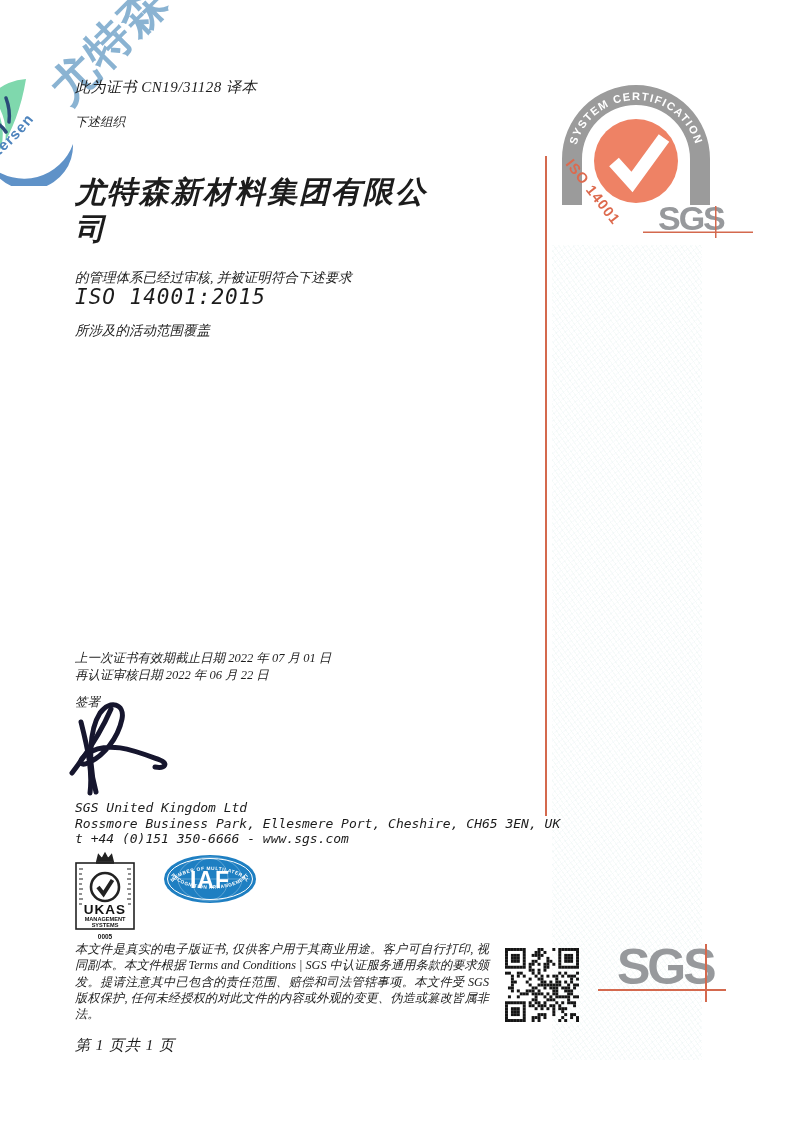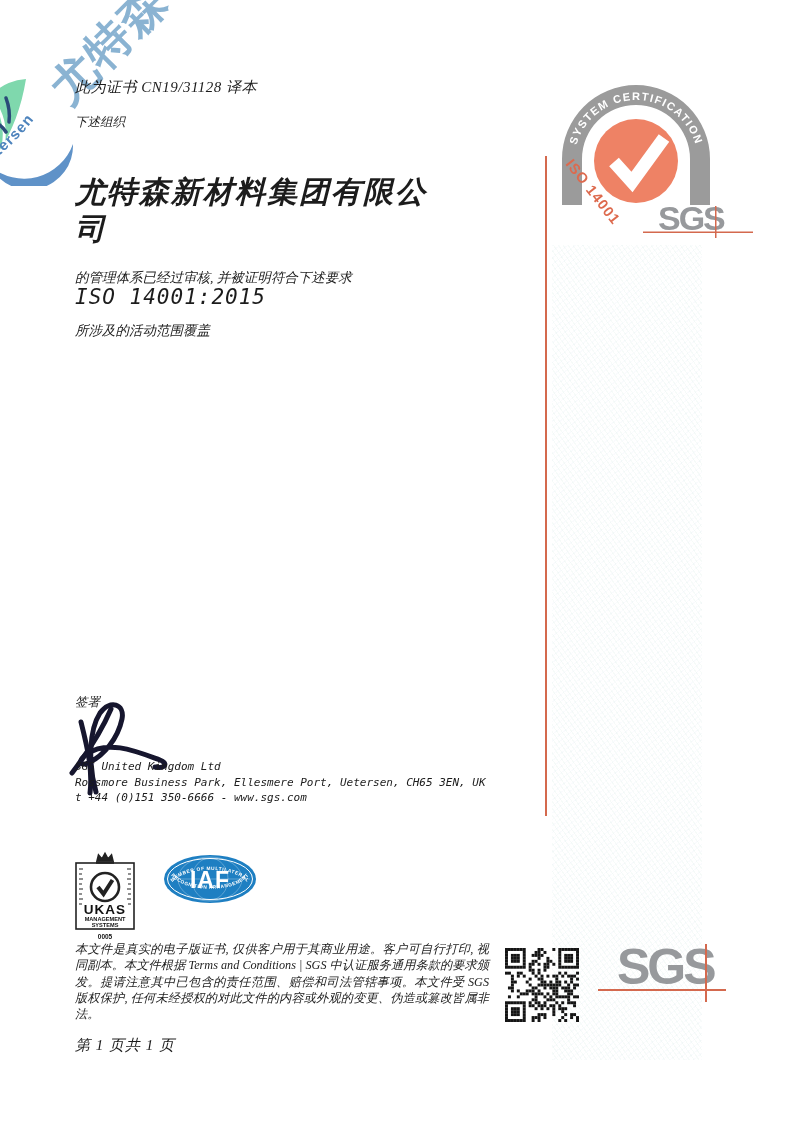--- a/index.html
+++ b/index.html
@@ -25,21 +25,21 @@
   .audit{top:269px;font-size:13.5px;}
   .iso{top:285px;font-size:21px;font-family:"DejaVu Sans Mono","Liberation Mono",monospace;letter-spacing:1px;}
   .scope-intro{top:322px;font-size:13.5px;}
   .scope-desc{top:347px;font-size:13.5px;}
   .validity{top:592px;width:448px;font-size:12.5px;line-height:16.5px;}
   .validity p{margin:0;}
   .prev{top:650px;width:448px;font-size:12.5px;line-height:16.5px;}
   .prev p{margin:0;}
   .sign-label{top:694px;font-size:12.5px;}
   .signature{left:66px;top:702px;width:118px;height:94px;}
-  .issuer{top:759px;font-size:11px;line-height:15.5px;font-family:"DejaVu Sans Mono","Liberation Mono",monospace;}
+  .issuer{top:800px;font-size:13px;line-height:15.5px;font-family:"DejaVu Sans Mono","Liberation Mono",monospace;}
   .issuer p{margin:0;}
   .ukas{left:72px;top:851px;width:66px;height:94px;}
   .iaf{left:162px;top:853px;width:96px;height:52px;}
   .disclaimer{top:941px;width:414px;font-size:12.2px;line-height:16.3px;text-align:justify;}
   .qr{left:505px;top:948px;width:74px;height:74px;}
   .sgs-bottom{left:617px;top:942px;font-family:"Liberation Sans","DejaVu Sans",sans-serif;
     font-size:50px;font-weight:800;color:#97999c;letter-spacing:-3px;line-height:50px;}
   .footer{top:1036px;font-size:15px;letter-spacing:1px;}
   
   .redline{background:#d4694e;}
@@ -70,33 +70,37 @@
 
   <div class="abs t trans-note">此为证书 CN19/31128 译本</div>
   <div class="abs t org-intro">下述组织</div>
   <div class="abs t company">尤特森新材料集团有限公司</div>
 
   <div class="abs t audit">的管理体系已经过审核, 并被证明符合下述要求</div>
   <div class="abs t iso">ISO 14001:2015</div>
 
   <div class="abs t scope-intro">所涉及的活动范围覆盖</div>
 
+  <div class="abs t prev">
+    <p>上一次证书有效期截止日期 2022 年 07 月 01 日</p>
+    <p>再认证审核日期 2022 年 06 月 22 日</p>
+  </div>
 
   <div class="abs t sign-label">签署</div>
   <svg class="abs signature" viewBox="0 0 118 94">
     <g fill="none" stroke="#16162e" stroke-width="5" stroke-linecap="round">
       <path d="M 30 90 C 22 62 23 28 34 11 C 44 -3 59 2 56 17 C 52 36 38 54 22 61 C 13 65 12 58 21 52 C 42 37 72 50 94 58 C 102 61 100 67 89 65"></path>
       <path d="M 6 71 C 22 50 36 28 45 7"></path>
       <path d="M 15 20 C 21 44 27 68 24 91"></path>
     </g>
   </svg>
 
   <div class="abs t issuer">
     <p>SGS United Kingdom Ltd</p>
-    <p>Rossmore Business Park, Ellesmere Port, Uetersen, CH65 3EN, UK</p>
+    <p>Rossmore Business Park, Ellesmere Port, Cheshire, CH65 3EN, UK</p>
     <p>t +44 (0)151 350-6666 - www.sgs.com</p>
   </div>
 
   <svg class="abs ukas" viewBox="0 0 66 94">
     <rect x="4" y="12" width="58" height="66" fill="#ffffff" stroke="#222222" stroke-width="1.6"></rect>
     <g stroke="#222222" stroke-width="1.6" fill="none">
       <path d="M 25 10 L 26.5 4 L 30 8 L 33 2.5 L 36 8 L 39.5 4 L 41 10 Z" fill="#222222"></path>
       <line x1="24" y1="11.5" x2="42" y2="11.5" stroke-width="2.5"></line>
     </g>
     <g stroke="#222222" stroke-width="1.1">

